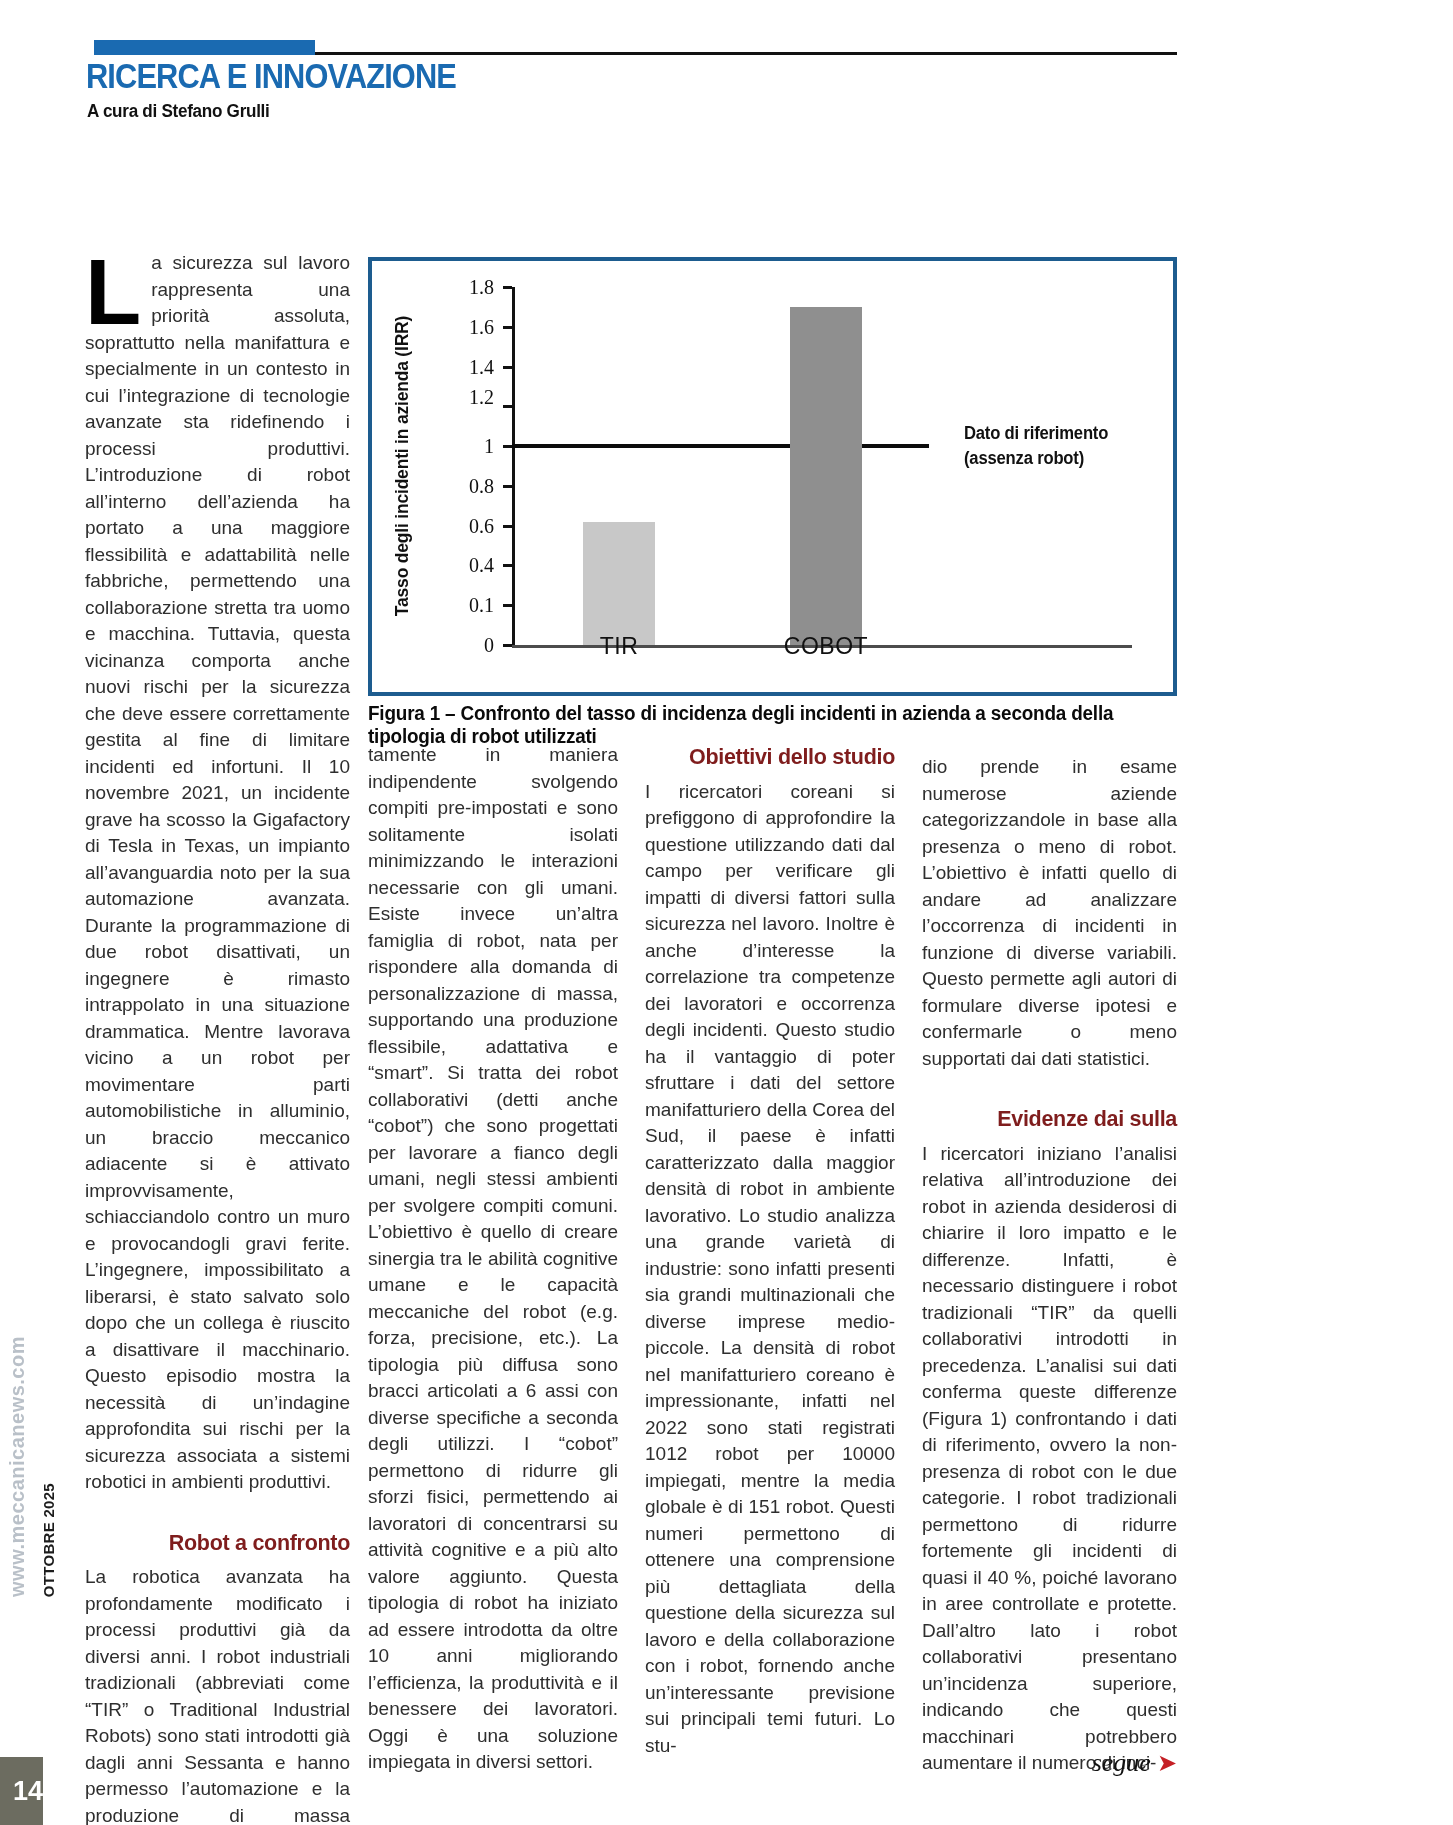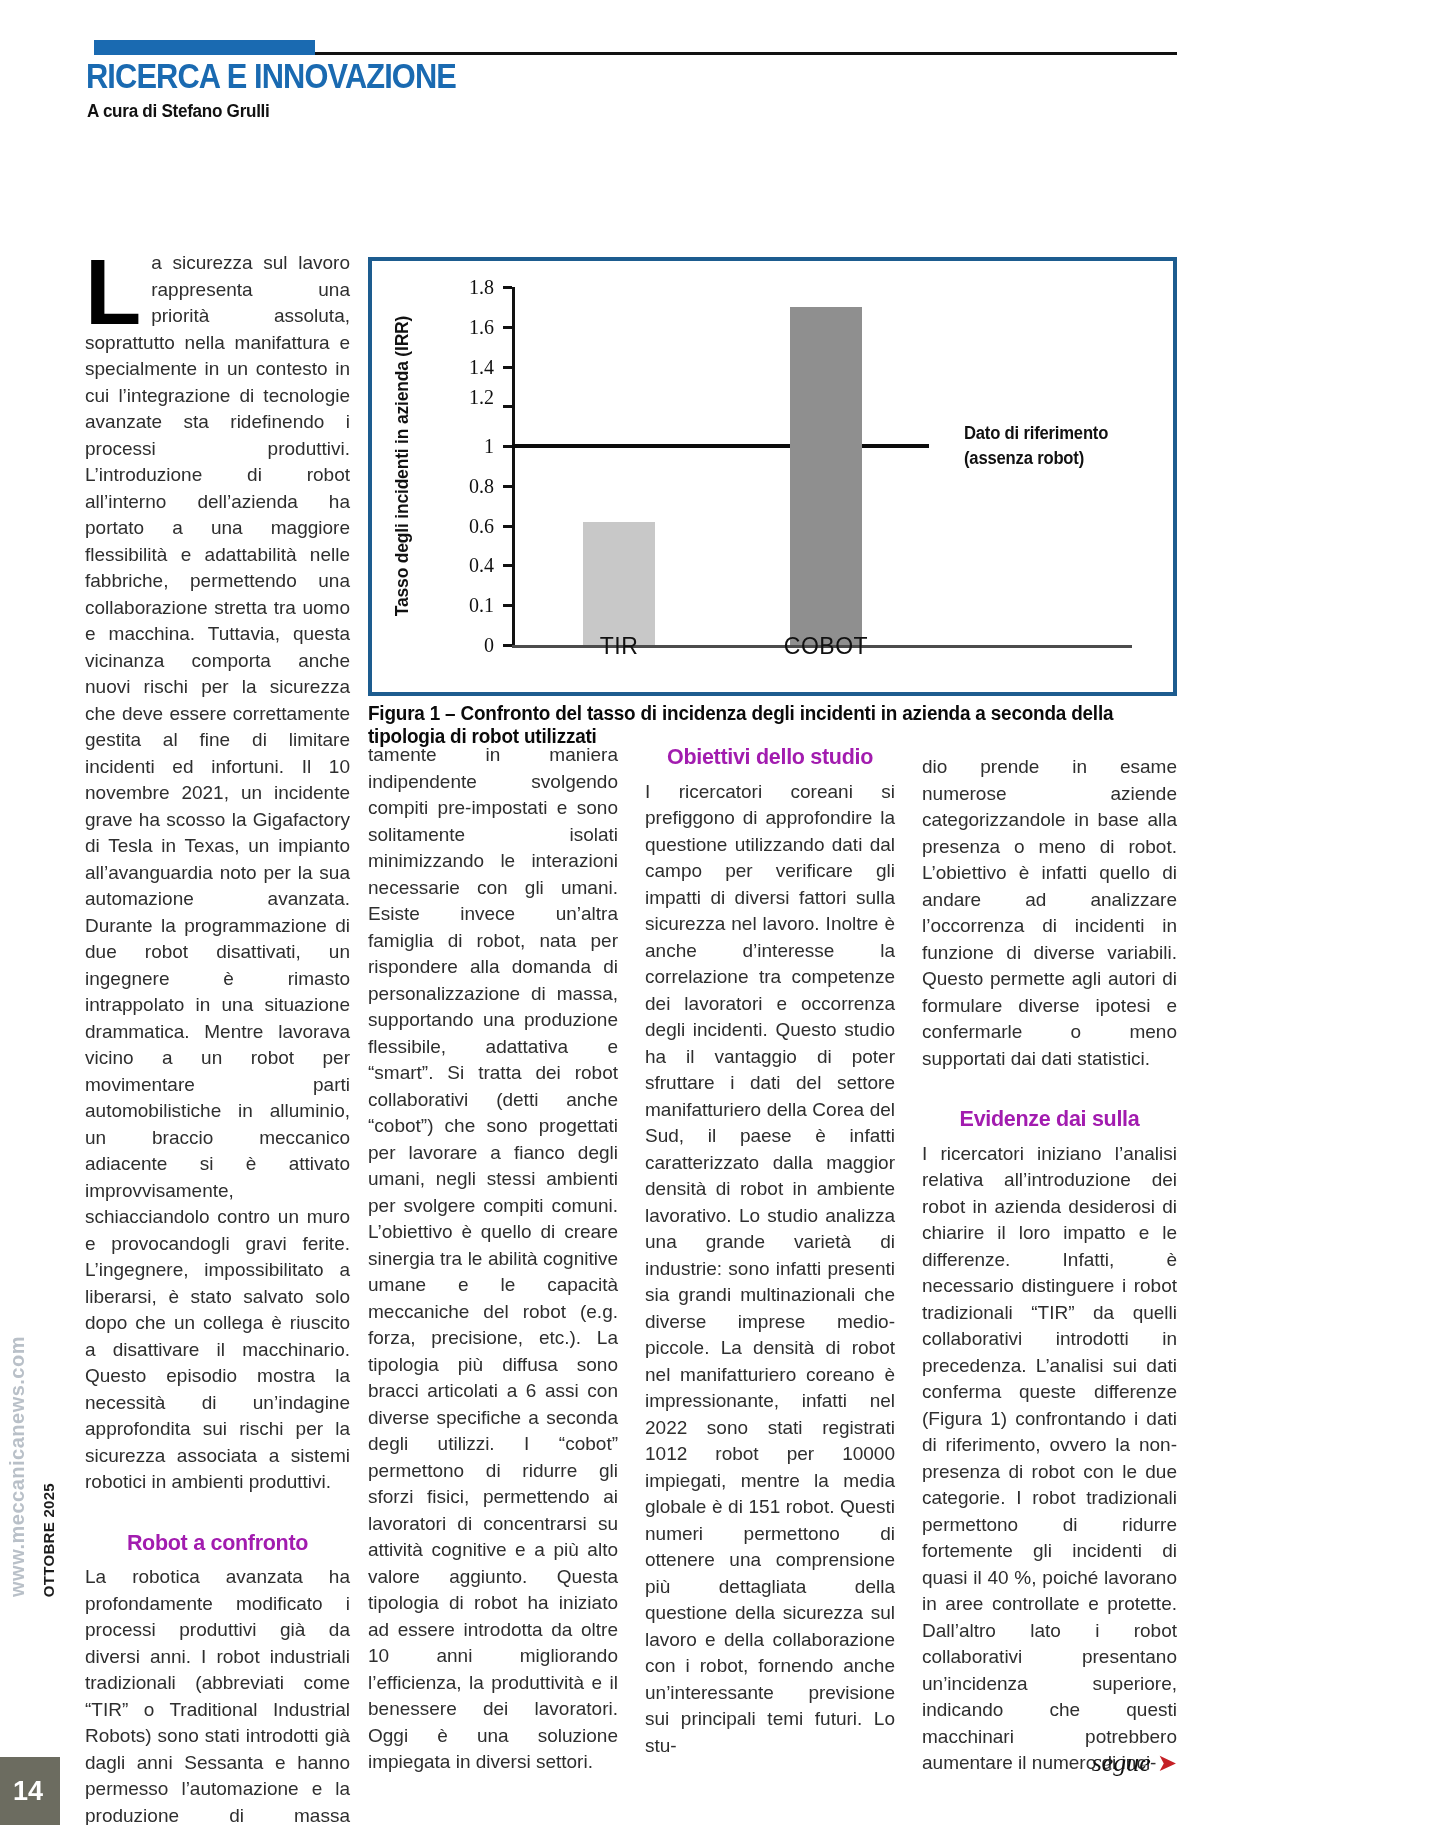--- a/index.html
+++ b/index.html
@@ -90,42 +90,42 @@
     font-size:19px;line-height:26.5px;color:#2e2e2e;
     text-align:justify;
   }
   #col1{left:85px;top:250px;width:265px;}
   #col2{left:368px;top:742px;width:250px;}
   #col3{left:645px;top:742px;width:250px;}
   #col4{left:922px;top:742px;width:255px;margin-top:12px;}
   .col p{margin:0;}
   .col h3{
     margin:34px 0 8px 0;
-    font-size:21.5px;font-weight:700;color:#a21caf;
-    letter-spacing:-0.3px;text-align:center;
+    font-size:21.5px;font-weight:700;color:#7f1d1d;
+    letter-spacing:-0.3px;text-align:right;
   }
   .col h3.first{margin-top:2px;}
   #dropcap{
     float:left;
     font-size:92px;line-height:72px;font-weight:700;color:#000;
     margin:6px 10px 0 0;
   }
   
   #website-vert{
     position:absolute;left:6px;bottom:228px;
     writing-mode:vertical-rl;transform:rotate(180deg);
     font-size:20px;font-weight:700;color:#b9c0c8;letter-spacing:0.5px;
   }
   #issue-vert{
     position:absolute;left:40px;bottom:228px;
     writing-mode:vertical-rl;transform:rotate(180deg);
     font-size:15px;font-weight:700;color:#1c1c1c;letter-spacing:0.3px;
   }
   #pagenum-box{
-    position:absolute;left:0;bottom:0;width:60px;height:68px;
+    position:absolute;left:0;bottom:0;width:43px;height:68px;
     background:#6c6c60;
     display:flex;align-items:center;
     padding-left:13px;box-sizing:border-box;
   }
   #pagenum{
     font-size:27px;font-weight:700;color:#fff;
   }
   #segue{
     position:absolute;right:276px;top:1748px;
     font-family:"Liberation Serif","DejaVu Serif",serif;

